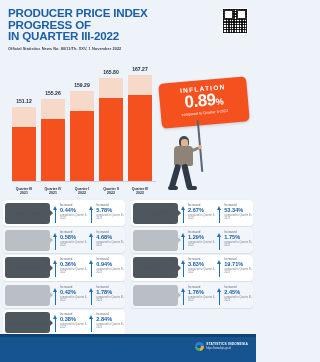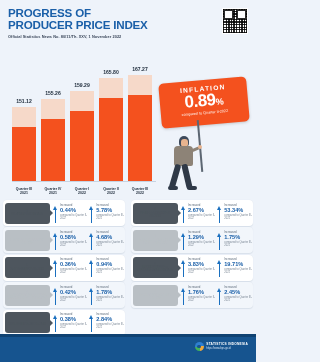--- a/index.html
+++ b/index.html
@@ -178,22 +178,23 @@
   }
   .flogo .mark::after{ content:""; position:absolute; left:2.6px; top:2.6px; width:3.8px; height:3.8px; background:#16548f; border-radius:50%; }
   .flogo .ftxt .f1 { font-size:3.2px; color:#fff; font-weight:bold; letter-spacing:.25px; line-height:3.8px; }
   .flogo .ftxt .f2 { font-size:2.6px; color:#cfe0f2; line-height:3.2px; }
 </style>
 </head>
 <body>
 
 <div class="header">
   <div class="title">
+    <div>Producer Price Index</div>
     <div>Progress of</div>
-    <div>Producer Price Index</div>
+    <div>in Quarter III-2022</div>
   </div>
   <div class="subtitle">Official Statistics News  No. 80/11/Th. XXV, 1 November 2022</div>
   <div class="qr"></div>
 </div>
 
 <div class="chart-area">
   <div class="bars">
 
     <div class="barwrap">
       <div class="barval" style="bottom:77px">151.12</div>

